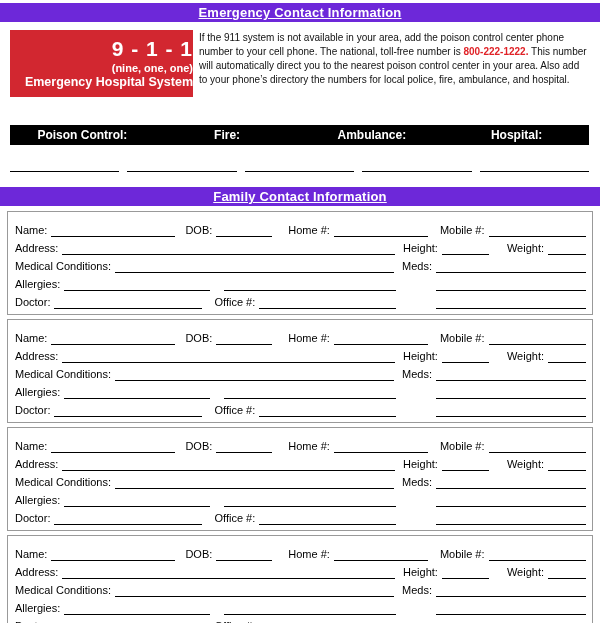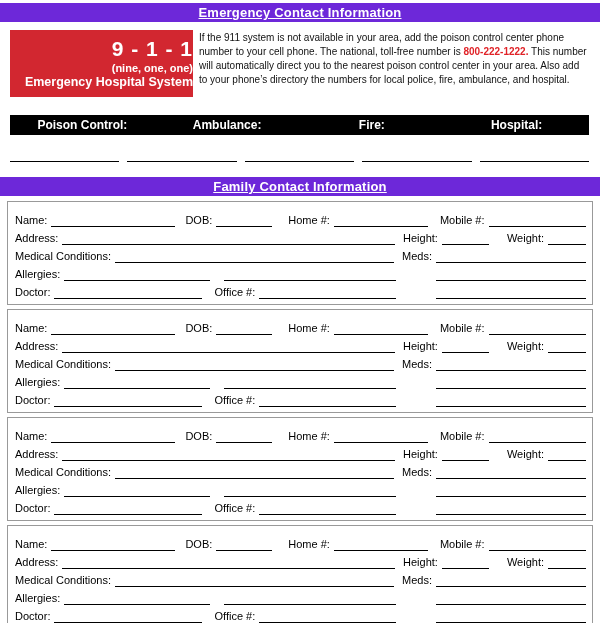--- a/index.html
+++ b/index.html
@@ -21,21 +21,21 @@
   }
   .red-number{font-size:21px;font-weight:bold;line-height:24px;letter-spacing:1px;}
   .red-words{font-size:11px;font-weight:bold;line-height:14px;}
   .red-subtitle{font-size:12.5px;font-weight:bold;line-height:15px;}
   .info-text{
     flex:1;margin-left:6px;font-size:10px;line-height:14px;color:#111;
     padding-top:1px;
   }
   .phone-red{color:#e02227;font-weight:bold;}
   
-  .contact-row{display:flex;margin:18px 11px 0 10px;}
+  .contact-row{display:flex;margin:28px 11px 0 10px;}
   .contact-box{
     flex:1;background:#000;color:#fff;font-weight:bold;font-size:12px;
     text-align:center;height:20px;line-height:20px;
   }
   .contact-lines{display:flex;gap:8px;margin:25px 11px 0 10px;}
   .contact-line{flex:1;border-bottom:1.5px solid #000;height:1px;}
   .family-bar{margin-top:15px;}
   
   .members{margin:5px 7px 0 7px;}
   .member-block{
@@ -62,22 +62,22 @@
   <div class="red-box" style="background: rgb(210, 39, 48); color: rgb(255, 255, 255);">
     <div class="red-number">9 - 1 - 1</div>
     <div class="red-words">(nine, one, one)</div>
     <div class="red-subtitle">Emergency Hospital System</div>
   </div>
   <div class="info-text"><span>If the 911 system is not available in your area, add the poison control center phone number to your cell phone. The national, toll-free number is </span><span class="phone-red" style="color: rgb(224, 34, 39);">800-222-1222.</span><span> This number will automatically direct you to the nearest poison control center in your area. Also add to your phone’s directory the numbers for local police, fire, ambulance, and hospital.</span></div>
 </div>
 
 <div class="contact-row">
   <div class="contact-box">Poison Control:</div>
+  <div class="contact-box">Fire:</div>
   <div class="contact-box">Ambulance:</div>
-  <div class="contact-box">Fire:</div>
   <div class="contact-box">Hospital:</div>
 </div>
 
 <div class="contact-lines">
   <div class="contact-line"></div>
   <div class="contact-line"></div>
   <div class="contact-line"></div>
   <div class="contact-line"></div>
   <div class="contact-line"></div>
 </div>

